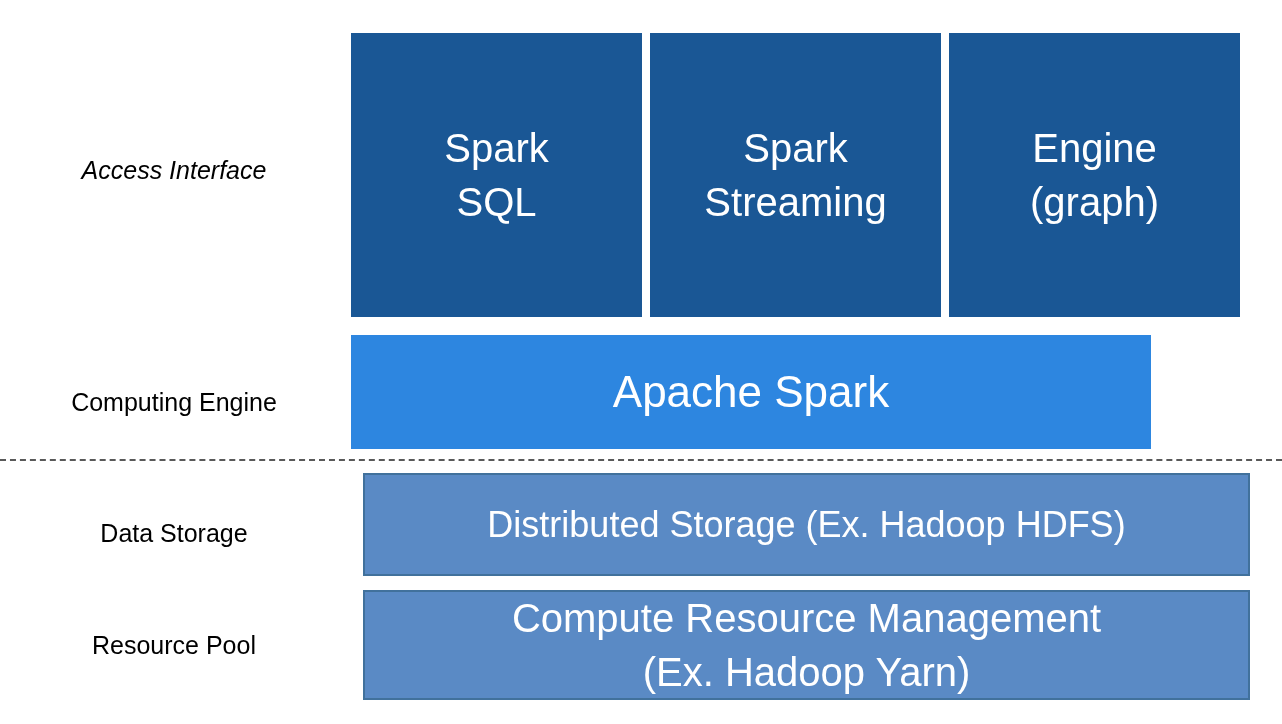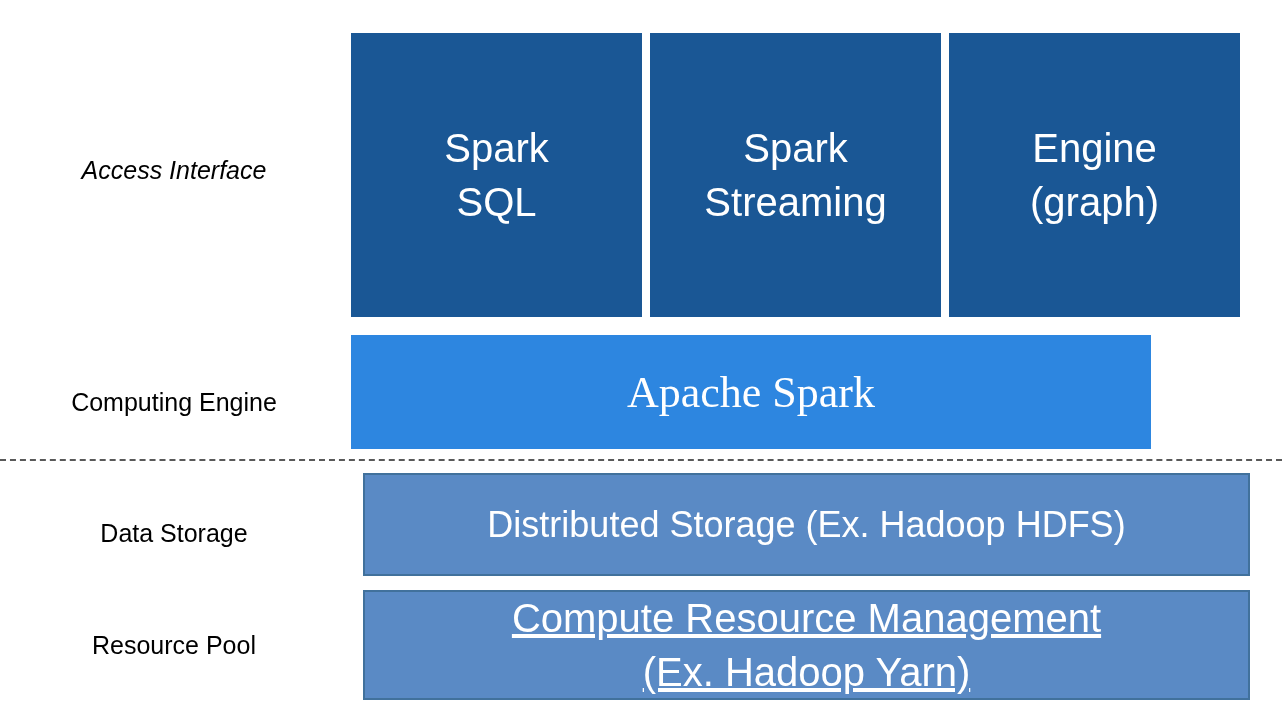--- a/index.html
+++ b/index.html
@@ -51,21 +51,20 @@
     left: 351px;
     top: 335px;
     width: 800px;
     height: 114px;
     background: var(--bright-blue, #2d86e0);
     color: #ffffff;
     display: flex;
     align-items: center;
     justify-content: center;
     font-size: 44px;
-    font-family: Liberation Serif, serif;
   }
   .divider {
     position: absolute;
     left: 0;
     top: 459px;
     width: 1282px;
     height: 0;
     border-top: 2px dashed #595959;
   }
   .storage-box {
@@ -92,21 +91,20 @@
     background: var(--medium-blue, #5a8ac5);
     border: 2px solid var(--medium-blue-border, #41719c);
     color: #ffffff;
     display: flex;
     align-items: center;
     justify-content: center;
     text-align: center;
     font-size: 40px;
     line-height: 1.35;
     white-space: pre-line;
-    text-decoration: underline;
   }
 </style>
 </head>
 <body>
 
 <div class="canvas">
 
   <div class="row-label label-access">Access Interface</div>
 
   <div class="row-label label-engine">Computing Engine</div>

